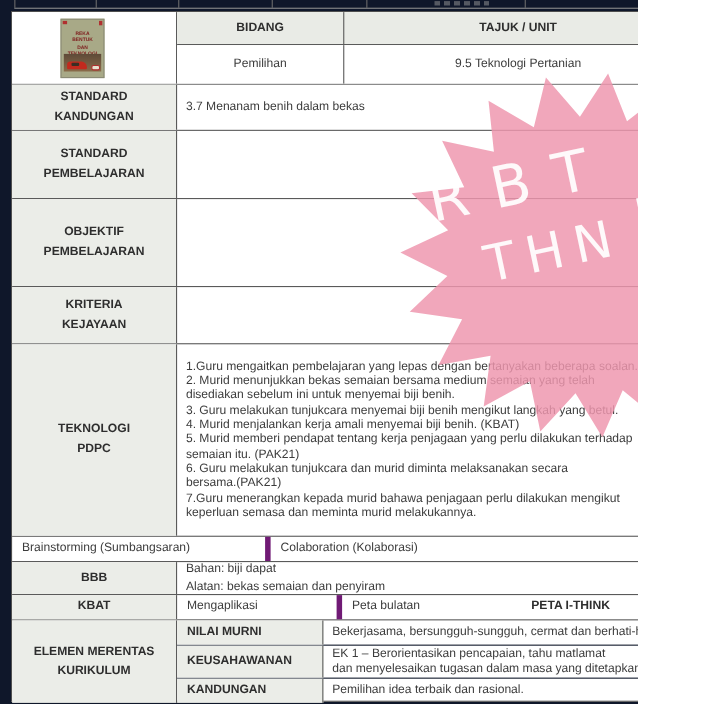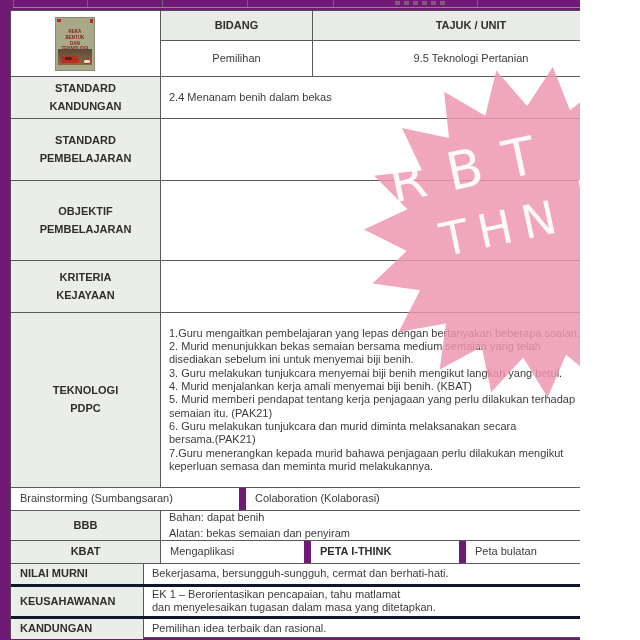--- a/index.html
+++ b/index.html
@@ -1,19 +1,19 @@
 <!DOCTYPE html>
 <html><head>
 <meta charset="utf-8">
 <style>
   * { box-sizing: border-box; margin: 0; padding: 0; }
   html,body { background:#ffffff; }
   .screen {
     position: relative; width: 580px; height: 640px;
-    background: #701a75; overflow: hidden;
+    background: #0f172a; overflow: hidden;
     font-family: "Liberation Sans", sans-serif;
     color: #3a3a3a;
   }
   .doc-layer { position:absolute; inset:0; filter: blur(0.3px); }
 
   
   .vline { position:absolute; top:0; width:1px; height:7px; background:#6a6a6a; }
   .hline-top { position:absolute; top:7px; left:13px; width:607px; height:1px; background:#8a8a8a; }
   .smudge { position:absolute; top:1px; left:395px; width:52px; height:4px; opacity:.55;
     background: repeating-linear-gradient(90deg,#8f8f8f 0 5px, transparent 5px 9px); }
@@ -63,25 +63,25 @@
   .cover .car:after { content:""; position:absolute; top:1px; left:4px; width:7px; height:3px;
     background:#3a2e24; border-radius:1px; }
   .cover .mark-tl { position:absolute; top:1px; left:1px; width:4px; height:3px; background:#b03030; }
   .cover .mark-tr { position:absolute; top:1px; right:1px; width:3px; height:4px; background:#b03030; }
   .cover .badge-dot { position:absolute; bottom:6px; right:3px; width:8px; height:5px;
     background:#e8e2d0; border-radius:2px; border:1px solid #b03030; }
 
   
   .split-cell { display:flex; align-items:center; padding-left:9px; color:#3c3c3c; }
   .b { font-weight:bold; color:#2e2e2e; }
-  .br { border-right:7px solid #701a75; }
+  .br { border-right:5px solid #701a75; }
 
   
   .emk-right { flex:1; display:flex; flex-direction:column; }
-  .emk-sub { display:flex; flex:1; border-bottom:3px solid #0f172a; }
+  .emk-sub { display:flex; flex:1; border-bottom:1px solid #0f172a; }
   .emk-sub:last-child { border-bottom:none; }
   .emk-label { width:133px; flex:0 0 133px; background:#ebede8; border-right:1px solid #5a5a5a;
     display:flex; align-items:center; padding-left:9px; font-weight:bold; color:#2e2e2e; }
   .emk-content { flex:1; display:flex; flex-direction:column; justify-content:center;
     padding:1px 8px; white-space:pre-wrap; color:#3c3c3c; }
 
   
   .badge-svg { position:absolute; left:362px; top:64px; width:348px; height:336px; z-index:5; }
   .badge-text {
     position:absolute; left:392px; top:148px; z-index:6;
@@ -137,21 +137,21 @@
           <div class="hr-bottom">
             <div class="vcell w-bidang">Pemilihan</div>
             <div class="vcell w-tajuk">9.5 Teknologi Pertanian</div>
           </div>
         </div>
       </div>
 
       <div class="row" style="height:42px">
         <div class="cell label">STANDARD
 KANDUNGAN</div>
-        <div class="cell content">2.4 Menanam benih dalam bekas</div>
+        <div class="cell content">3.7 Menanam benih dalam bekas</div>
       </div>
 
       <div class="row" style="height:62px">
         <div class="cell label">STANDARD
 PEMBELAJARAN</div>
       </div>
 
       <div class="row" style="height:80px">
         <div class="cell label">OBJEKTIF
 PEMBELAJARAN</div>
@@ -178,32 +178,34 @@
 keperluan semasa dan meminta murid melakukannya.</div>
       </div>
 
       <div class="row" style="height:23px">
         <div class="cell split-cell br" style="width:235px;flex:0 0 235px">Brainstorming (Sumbangsaran)</div>
         <div class="cell split-cell" style="flex:1">Colaboration (Kolaborasi)</div>
       </div>
 
       <div class="row" style="height:30px">
         <div class="cell label">BBB</div>
-        <div class="cell content lh-wide" style="padding-top:0;padding-bottom:0">Bahan: dapat benih
+        <div class="cell content lh-wide" style="padding-top:0;padding-bottom:0">Bahan: biji dapat
 Alatan: bekas semaian dan penyiram</div>
       </div>
 
       <div class="row" style="height:23px">
         <div class="cell label">KBAT</div>
         <div class="cell split-cell br" style="width:150px;flex:0 0 150px">Mengaplikasi</div>
+        <div class="cell split-cell" style="flex:1">Peta bulatan</div>
         <div class="cell split-cell br b" style="width:155px;flex:0 0 155px">PETA I-THINK</div>
-        <div class="cell split-cell" style="flex:1">Peta bulatan</div>
       </div>
 
       <div class="row" style="height:75px">
+        <div class="cell label">ELEMEN MERENTAS
+KURIKULUM</div>
         <div class="emk-right">
           <div class="emk-sub" style="flex:0 0 23px">
             <div class="emk-label">NILAI MURNI</div>
             <div class="emk-content">Bekerjasama, bersungguh-sungguh, cermat dan berhati-hati.</div>
           </div>
           <div class="emk-sub" style="flex:0 0 30px">
             <div class="emk-label">KEUSAHAWANAN</div>
             <div class="emk-content">EK 1 – Berorientasikan pencapaian, tahu matlamat
 dan menyelesaikan tugasan dalam masa yang ditetapkan.</div>
           </div>

